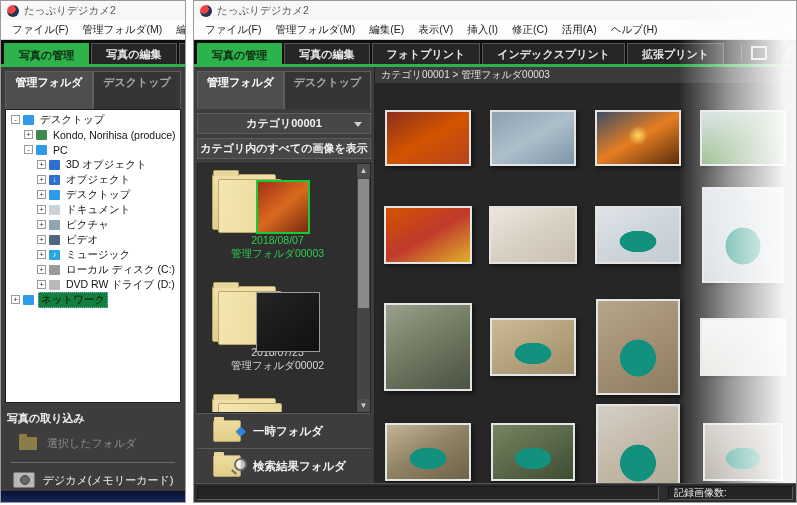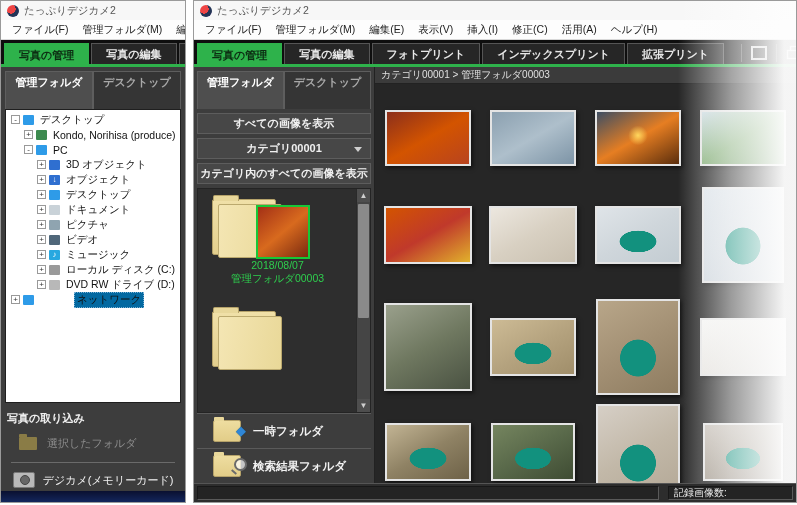--- a/index.html
+++ b/index.html
@@ -27,21 +27,21 @@
   .panel{flex:1;display:flex;flex-direction:column;background:#3d3d3d;padding:4px 4px 0 4px;overflow:hidden;}
   .paneltabs{display:flex;flex:none;height:38px;}
   .ptab{flex:1;font-size:11px;font-weight:bold;text-align:center;line-height:21px;background:#353535;color:#a8a8a8;border:1px solid #5e5e5e;border-bottom:none;box-sizing:border-box;white-space:nowrap;overflow:hidden;}
   .ptab.active{background:#4e4e4e;color:#fff;}
   
   .treebox{background:#fff;border:1px solid #1f1f1f;flex:none;height:288px;overflow:hidden;padding:2px 0;}
   .tree-row{display:flex;align-items:center;height:15px;font-size:10.5px;color:#111;white-space:nowrap;}
   .exp{width:9px;height:9px;border:1px solid #999;background:#fff;font-size:8px;line-height:7px;text-align:center;color:#333;margin-right:3px;flex:none;box-sizing:border-box;}
   .ticon{width:11px;height:10px;border-radius:1px;margin-right:4px;flex:none;font-size:8px;line-height:10px;text-align:center;color:#fff;}
   .tree-label{padding:0 2px;}
-  .tree-label.sel{background:#0369a1;border:1px dotted #7ab0d4;margin-left:36px;}
+  .tree-label.sel{background:#15803d;border:1px dotted #7ab0d4;}
   .import-header{font-size:11px;font-weight:bold;color:#f0f0f0;padding:8px 4px 4px 2px;flex:none;}
   .import-row{display:flex;align-items:center;height:26px;padding-left:14px;font-size:11px;color:#8d8d8d;}
   .mini-folder{width:18px;height:13px;background:#8a7c46;border-radius:1px;position:relative;margin-right:10px;flex:none;}
   .mini-folder:before{content:"";position:absolute;top:-3px;left:0;width:8px;height:3px;background:#8a7c46;border-radius:1px 1px 0 0;}
   .mini-file{width:16px;height:13px;background:#4f7d9c;border:1px solid #3a607a;margin-right:10px;flex:none;}
   .sep{height:1px;background:#6a6a6a;margin:6px 6px 0 6px;flex:none;}
   .camera-btn{margin:8px auto 0 auto;background:none;border:none;display:flex;align-items:center;font-size:11px;color:#f2f2f2;font-family:inherit;cursor:pointer;}
   .cam-icon{width:20px;height:14px;background:#b9b9b9;border:1px solid #777;border-radius:2px;position:relative;margin-right:8px;flex:none;}
   .cam-icon:before{content:"";position:absolute;left:6px;top:2px;width:8px;height:8px;border-radius:50%;background:#666;border:1px solid #444;}
   .navy{height:11px;background:linear-gradient(#0a1030,#13265c);flex:none;margin-top:3px;}
@@ -237,36 +237,43 @@
           </div>
         </div>
       </div>
 
     <div class="rbody">
       <div class="sidepanel">
         <div class="paneltabs" id="rw-ptabs">
             <div class="ptab active">管理フォルダ</div>
             <div class="ptab">デスクトップ</div>
           </div>
-        <div class="sbtn">すべての画像を表示</div>
         <div class="sbtn">
           <span>カテゴリ00001</span>
           <span class="arrow"></span>
         </div>
         <div class="sbtn">カテゴリ内のすべての画像を表示</div>
         <div class="folderlist">
           <div class="flist-inner" id="rw-folders">
               <div class="fitem sel">
                 <span class="bigfolder"></span>
                 <span class="fthumb" style="width: 50px; height: 50px; background: linear-gradient(140deg, rgb(163, 48, 22), rgb(216, 106, 30), rgb(122, 42, 16)); border: 2px solid rgb(23, 200, 55);"></span>
                 <div class="flabel">
                   <div>2018/08/07</div>
                   <div>管理フォルダ00003</div>
                 </div>
               </div>
+              <div class="fitem">
+                <span class="bigfolder"></span>
+                <span class="fthumb" style="width: 62px; height: 58px; background: linear-gradient(140deg, rgb(36, 36, 36), rgb(26, 26, 26), rgb(16, 16, 16)); border: 1px solid rgb(154, 154, 154);"></span>
+                <div class="flabel">
+                  <div>2018/07/23</div>
+                  <div>管理フォルダ00002</div>
+                </div>
+              </div>
               <div class="fitem" style="height: 52px;">
                 <span class="bigfolder"></span>
               </div>
             </div>
           <div class="vscroll">
             <div class="varrow">▲</div>
             <div class="vtrack">
                 <div class="vthumb"></div>
               </div>
             <div class="varrow">▼</div>

